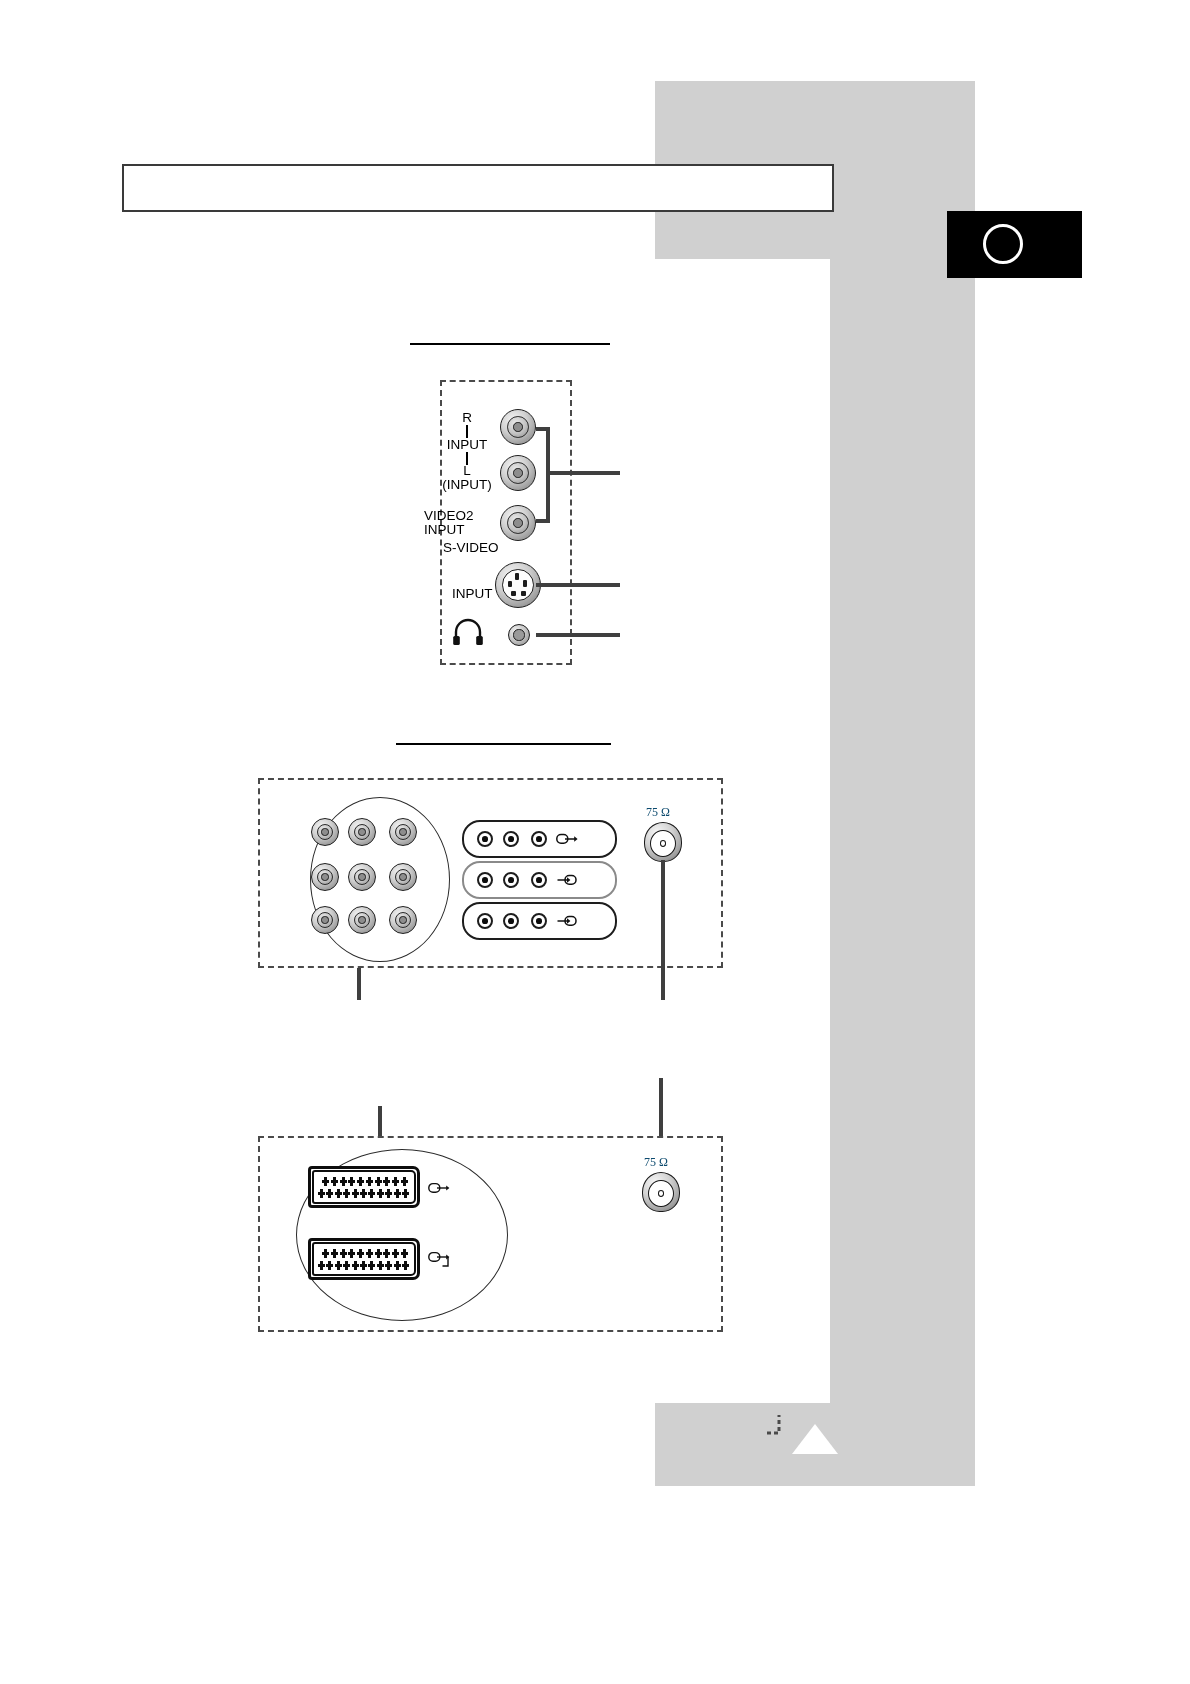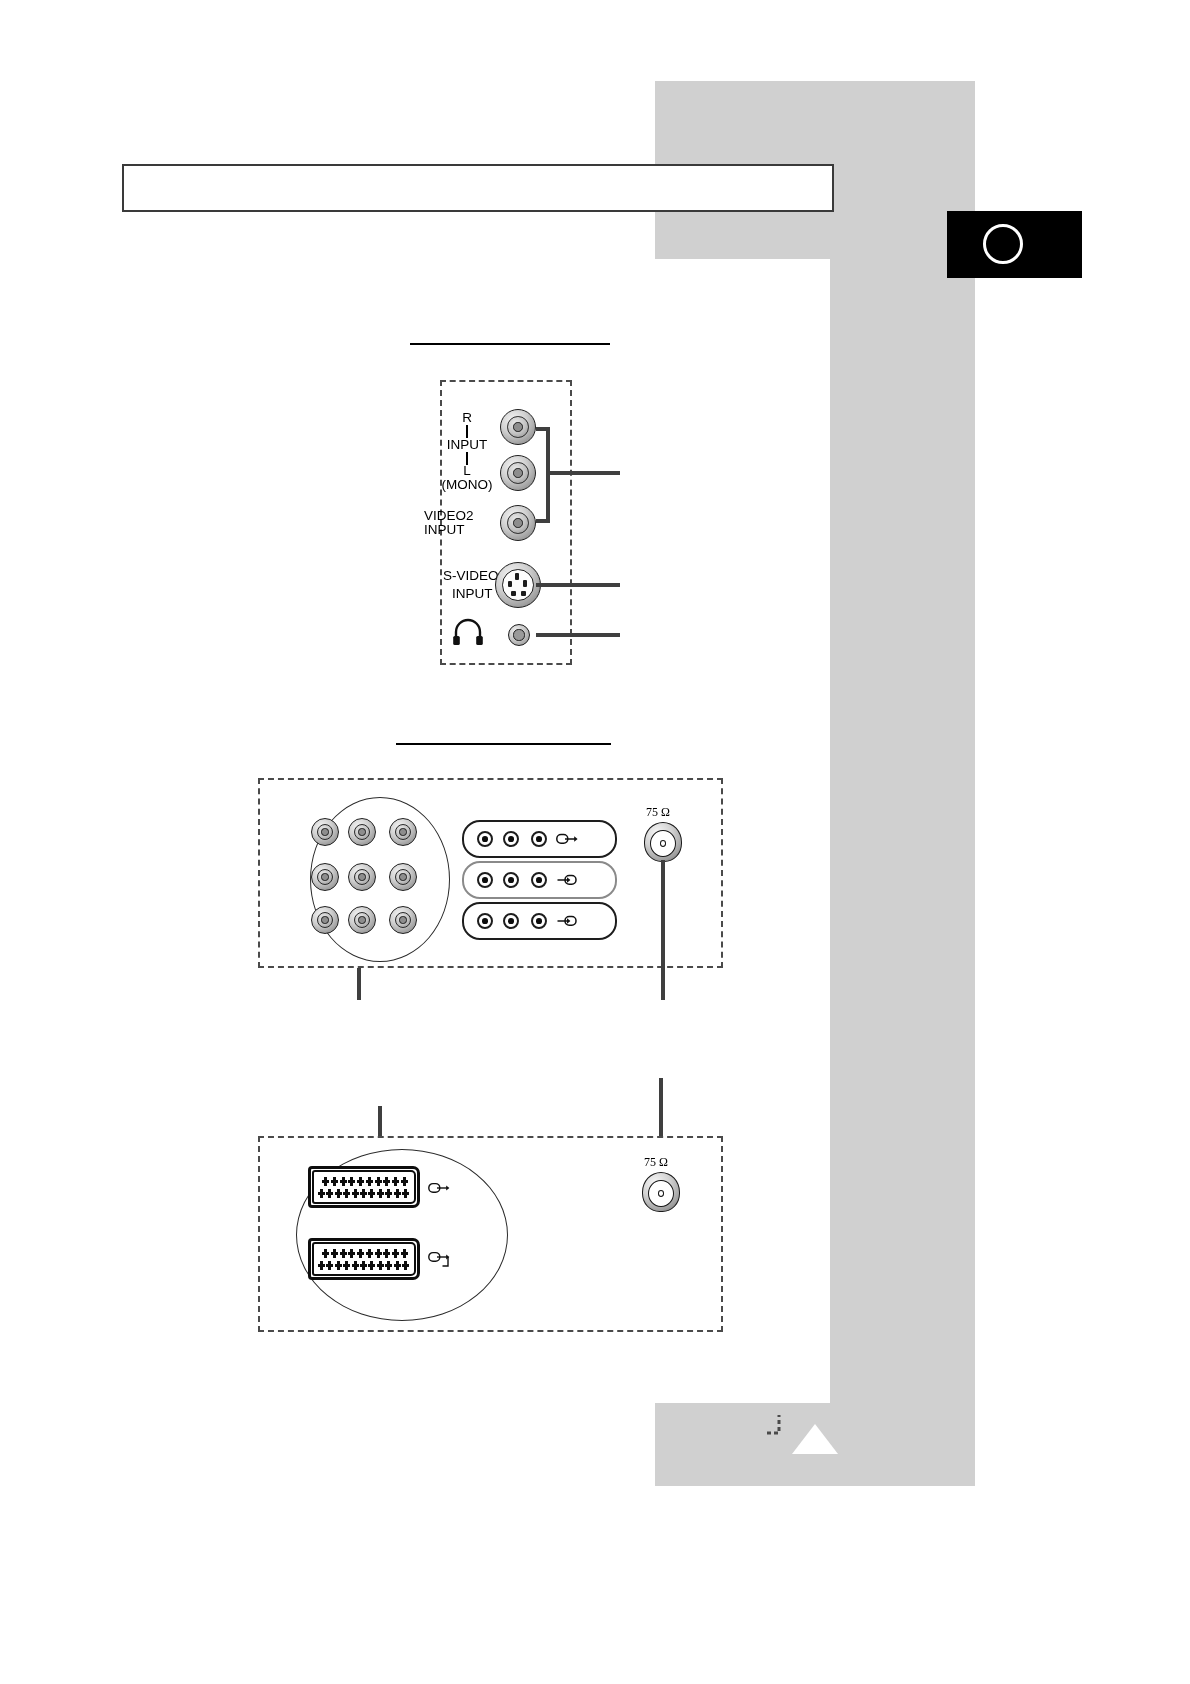--- a/index.html
+++ b/index.html
@@ -77,21 +77,21 @@
 
   
   .coax{position:absolute;}
   .coax .shell{position:absolute;left:0;top:0;width:100%;height:100%;border-radius:50% 50% 46% 46%;
        background:radial-gradient(circle at 34% 26%, #f6f6f6 0%, #d2d2d2 40%, #9e9e9e 76%, #5e5e5e 100%);
        border:1.7px solid #1a1a1a;box-sizing:border-box;}
   .coax .ring{position:absolute;left:16%;top:20%;width:68%;height:68%;border-radius:50%;
        background:#fff;border:1.7px solid #161616;box-sizing:border-box;}
   .coax .pinh{position:absolute;left:41%;top:45%;width:18%;height:18%;border-radius:50%;
        background:#fff;border:1.6px solid #161616;box-sizing:border-box;}
-  .ohm{position:absolute;font-size:12px;color:#000000;font-family:"Liberation Serif","DejaVu Serif",serif;}
+  .ohm{position:absolute;font-size:12px;color:#0c4a6e;font-family:"Liberation Serif","DejaVu Serif",serif;}
 
   
   .ellipse{position:absolute;border:1.5px solid #2b2b2b;border-radius:50%;box-sizing:border-box;}
 
   
   .scart{position:absolute;}
   .scart .shell{position:absolute;left:0;top:0;width:100%;height:100%;
       border:3px solid #0d0d0d;background:#fff;box-sizing:border-box;
       border-radius:4px 7px 7px 4px;}
   .scart .shell2{position:absolute;left:4px;top:4px;right:4px;bottom:4px;
@@ -134,26 +134,26 @@
 
   <div class="caption" style="left:410px;top:340px;width:200px;"></div>
 
   <div class="panel" style="left:440px;top:380px;width:132px;height:285px;"></div>
 
   <div class="lbl c" style="left:438px;top:410px;width:58px;">R</div>
   <div style="position:absolute;left:466px;top:425px;width:1.6px;height:13px;background:#000;"></div>
   <div class="lbl c" style="left:438px;top:437px;width:58px;">INPUT</div>
   <div style="position:absolute;left:466px;top:452px;width:1.6px;height:13px;background:#000;"></div>
   <div class="lbl c" style="left:438px;top:463px;width:58px;">L</div>
-  <div class="lbl c" style="left:434px;top:477px;width:66px;">(MONO)</div>
+  <div class="lbl c" style="left:434px;top:477px;width:66px;">(INPUT)</div>
 
   <div class="lbl" style="left:424px;top:508px;">VIDEO2</div>
   <div class="lbl" style="left:424px;top:522px;">INPUT</div>
 
-  <div class="lbl" style="left:443px;top:568px;">S-VIDEO</div>
+  <div class="lbl" style="left:443px;top:540px;">S-VIDEO</div>
   <div class="lbl" style="left:452px;top:586px;">INPUT</div>
 
   <div style="position:absolute;left:452px;top:620px;width:32px;height:26px;">
     <svg width="32" height="26" viewBox="0 0 32 26">
       <path d="M4 18 L4 12 A12 12 0 0 1 28 12 L28 18" fill="none" stroke="#101010" stroke-width="2.4"></path>
       <rect x="1.2" y="16" width="6.6" height="9" rx="1.6" fill="#101010"></rect>
       <rect x="24.2" y="16" width="6.6" height="9" rx="1.6" fill="#101010"></rect>
     </svg>
   </div>
 

